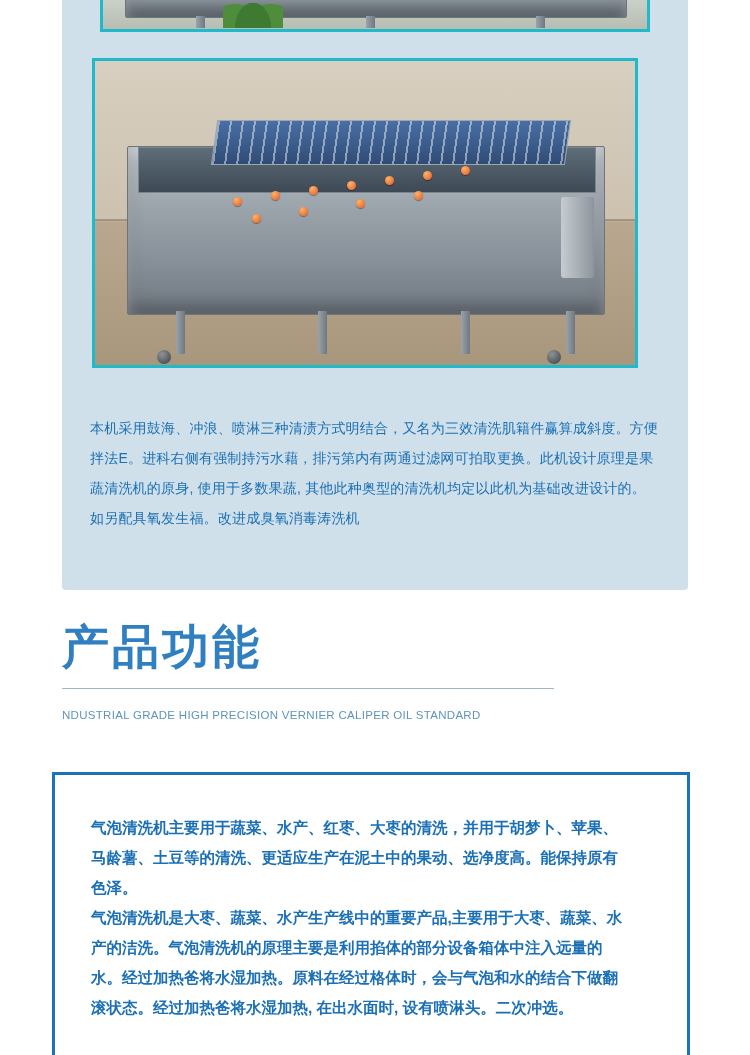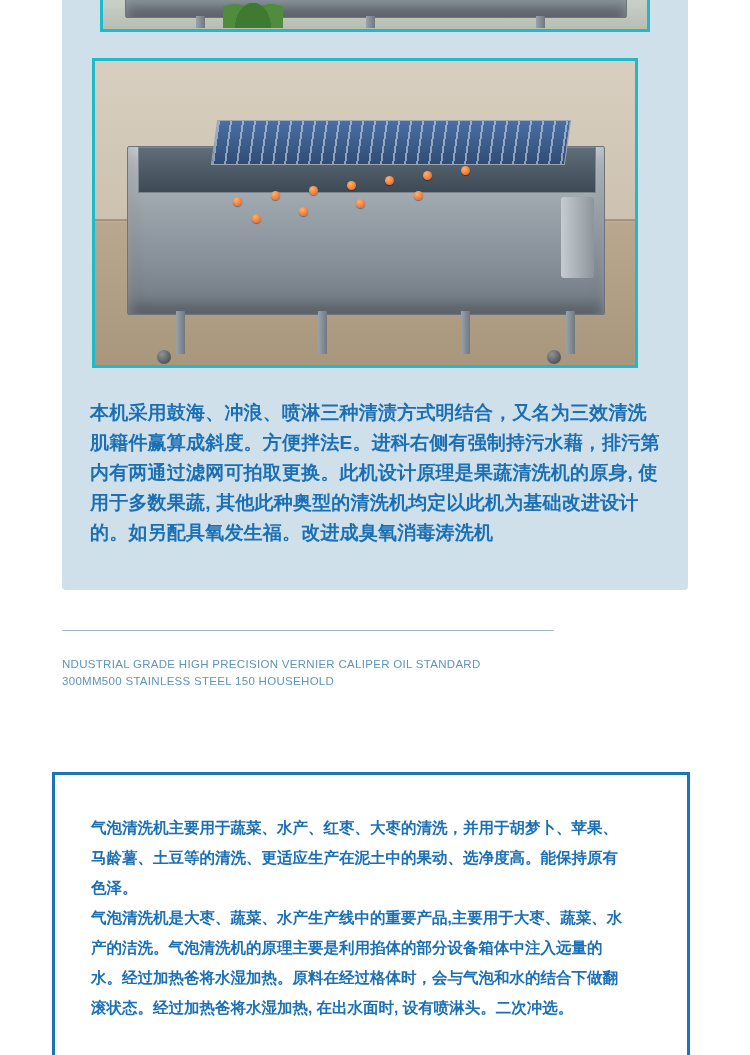--- a/index.html
+++ b/index.html
@@ -141,26 +141,26 @@
     height: 42px;
     background:
       radial-gradient(ellipse at 50% 100%, #3f7a33 0 42%, transparent 43%),
       radial-gradient(ellipse at 20% 95%, #4f8c3c 0 38%, transparent 39%),
       radial-gradient(ellipse at 80% 95%, #4f8c3c 0 38%, transparent 39%);
   }
 
   .desc-block {
     position: absolute;
     left: 28px;
-    top: 438px;
+    top: 453px;
     width: 570px;
     color: #1b6fb5;
-    font-size: 19px;
+    font-size: 14px;
     line-height: 30px;
-    font-weight: bold;
+    font-weight: normal;
     letter-spacing: 0.2px;
   }
 
   
   .section-heading {
     position: absolute;
     left: 62px;
     top: 618px;
     width: 600px;
   }
@@ -173,21 +173,21 @@
     margin: 0;
     font-family: "DejaVu Sans", sans-serif;
   }
   .title-rule {
     margin-top: 12px;
     width: 492px;
     height: 1px;
     background: #9fb7c9;
   }
   .subtitle-en {
-    margin-top: 25px;
+    margin-top: 18px;
     color: #5f94bd;
     font-size: 11.5px;
     line-height: 17px;
     letter-spacing: 0.3px;
   }
 
   
   .info-panel {
     position: absolute;
     left: 52px;
@@ -256,24 +256,24 @@
           <div class="wheel" style="left:6%"></div>
           <div class="wheel" style="left:88%"></div>
         </div>
       </div>
     </div>
 
     <div class="desc-block">本机采用鼓海、冲浪、喷淋三种清渍方式明结合，又名为三效清洗肌籍件赢算成斜度。方便拌法E。进科右侧有强制持污水藉，排污第内有两通过滤网可拍取更换。此机设计原理是果蔬清洗机的原身, 使用于多数果蔬, 其他此种奥型的清洗机均定以此机为基础改进设计的。如另配具氧发生福。改进成臭氧消毒涛洗机</div>
   </div>
 
   <div class="section-heading">
+    <h2 class="section-title">产品功能</h2>
     <div class="title-rule"></div>
     <div class="subtitle-en">
       <div>NDUSTRIAL GRADE HIGH PRECISION VERNIER CALIPER OIL STANDARD</div>
-      <div>300MM500 STAINLESS STEEL 150 HOUSEHOLD</div>
     </div>
   </div>
 
   <div class="info-panel">
     <div class="info-body">
       <p>气泡清洗机主要用于蔬菜、水产、红枣、大枣的清洗，并用于胡梦卜、苹果、马龄薯、土豆等的清洗、更适应生产在泥土中的果动、选净度高。能保持原有色泽。</p>
       <p>气泡清洗机是大枣、蔬菜、水产生产线中的重要产品,主要用于大枣、蔬菜、水产的洁洗。气泡清洗机的原理主要是利用掐体的部分设备箱体中注入远量的水。经过加热爸将水湿加热。原料在经过格体时，会与气泡和水的结合下做翻滚状态。经过加热爸将水湿加热, 在出水面时, 设有喷淋头。二次冲选。</p>
     </div>
   </div>
 

